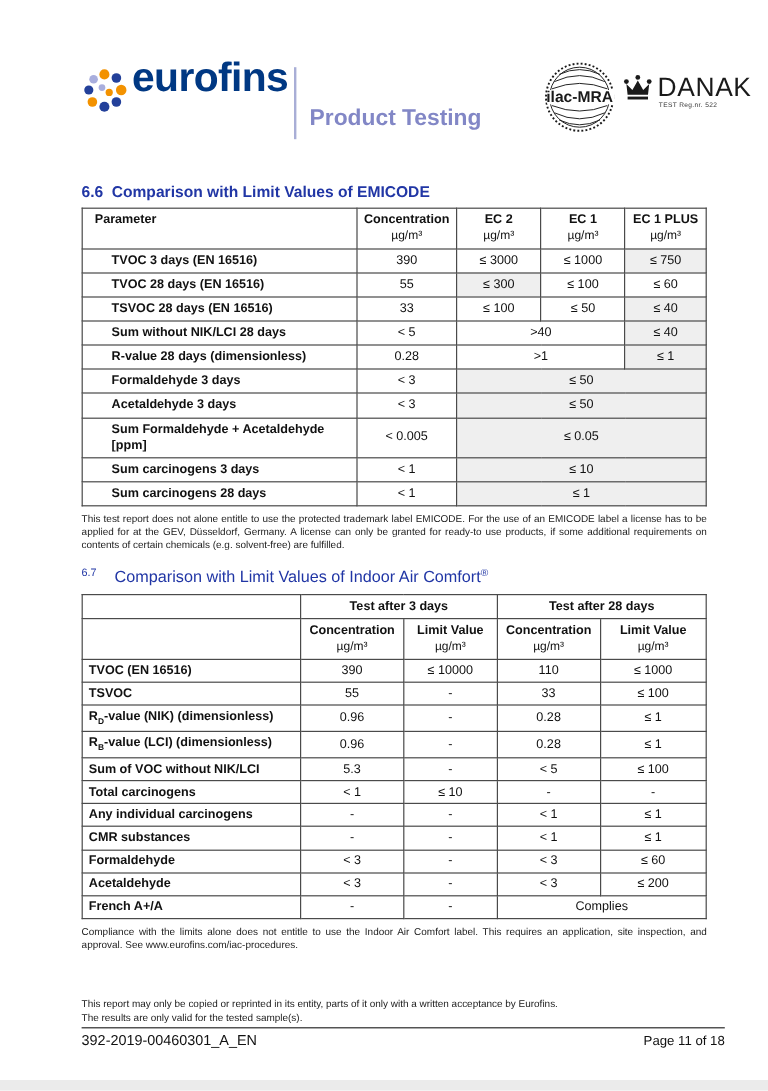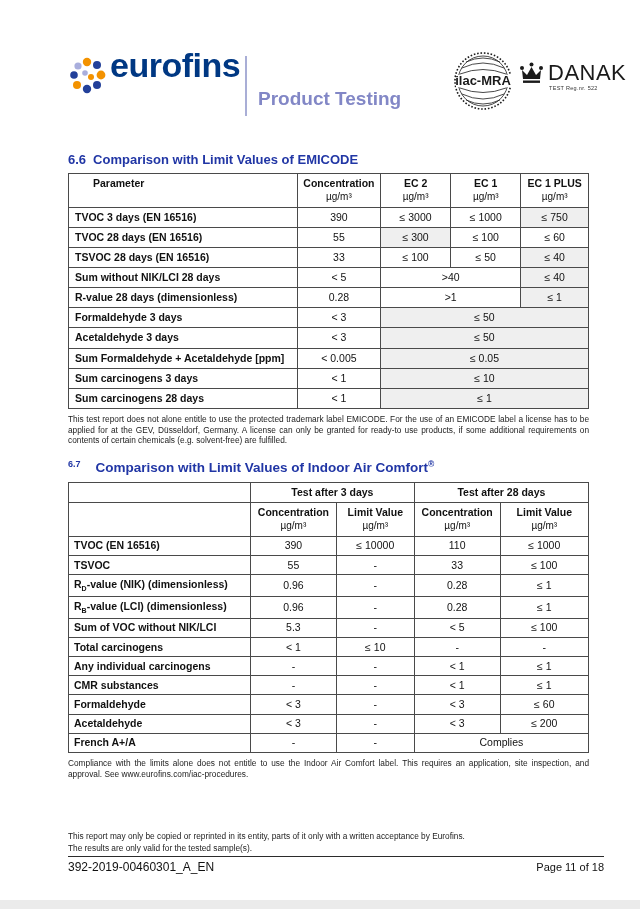--- a/index.html
+++ b/index.html
@@ -27,30 +27,30 @@
   .danak { position:absolute; left:448px; top:12px; width:120px; }
   .danak-row { display:flex; align-items:center; }
   .danak-word { font-size:22px; letter-spacing:0.5px; color:#1a1a1a; margin-left:3px; font-weight:400; }
   .danak-reg { font-size:5.5px; color:#333; margin-left:31px; margin-top:-1px; letter-spacing:0.3px; }
 
   
   .main { position:absolute; left:68px; top:152px; width:521px; }
 
   .sec-head { margin:0 0 6px 0; font-size:13px; font-weight:bold; color:var(--heading-blue,#2136a5); }
   .sec-head .num { margin-right:7px; }
-  .sec-head2 { margin:14px 0 7px 0; font-size:13.5px; font-weight:bold; color:var(--heading-blue,#2136a5); }
+  .sec-head2 { margin:14px 0 7px 0; font-size:13.5px; font-weight:normal; color:var(--heading-blue,#2136a5); }
   .sec-head2 .num { font-size:9px; position:relative; top:-5px; margin-right:15px; }
   .sec-head2 .tm { font-size:8.5px; position:relative; top:-5px; }
 
   table { border-collapse:collapse; width:100%; table-layout:fixed; }
   table, th, td { border:1px solid #4a4a4a; }
   th, td { padding:3px 5px; font-size:10.5px; line-height:1.25; }
   th { font-weight:bold; text-align:center; vertical-align:top; }
-  th.param-head { text-align:left; padding-left:24px; vertical-align:top;margin-top:36px; }
-  td.param { font-weight:bold; text-align:left; padding-left:6px; }
+  th.param-head { text-align:left; padding-left:10px; vertical-align:top;margin-top:36px; }
+  td.param { font-weight:bold; text-align:left; padding-left:24px; }
   td.val { text-align:center; }
   td.shaded { background:var(--shaded-cell,#efefef); }
   .unit { font-weight:normal; font-size:10px; margin-top:1px; }
   sub { font-size:7px; }
 
   #iac-table td { padding:2.5px 5px; }
   #iac-table th.blank { border:1px solid #4a4a4a; }
 
   
   #emicode-table col:nth-child(1){width:44%;}

